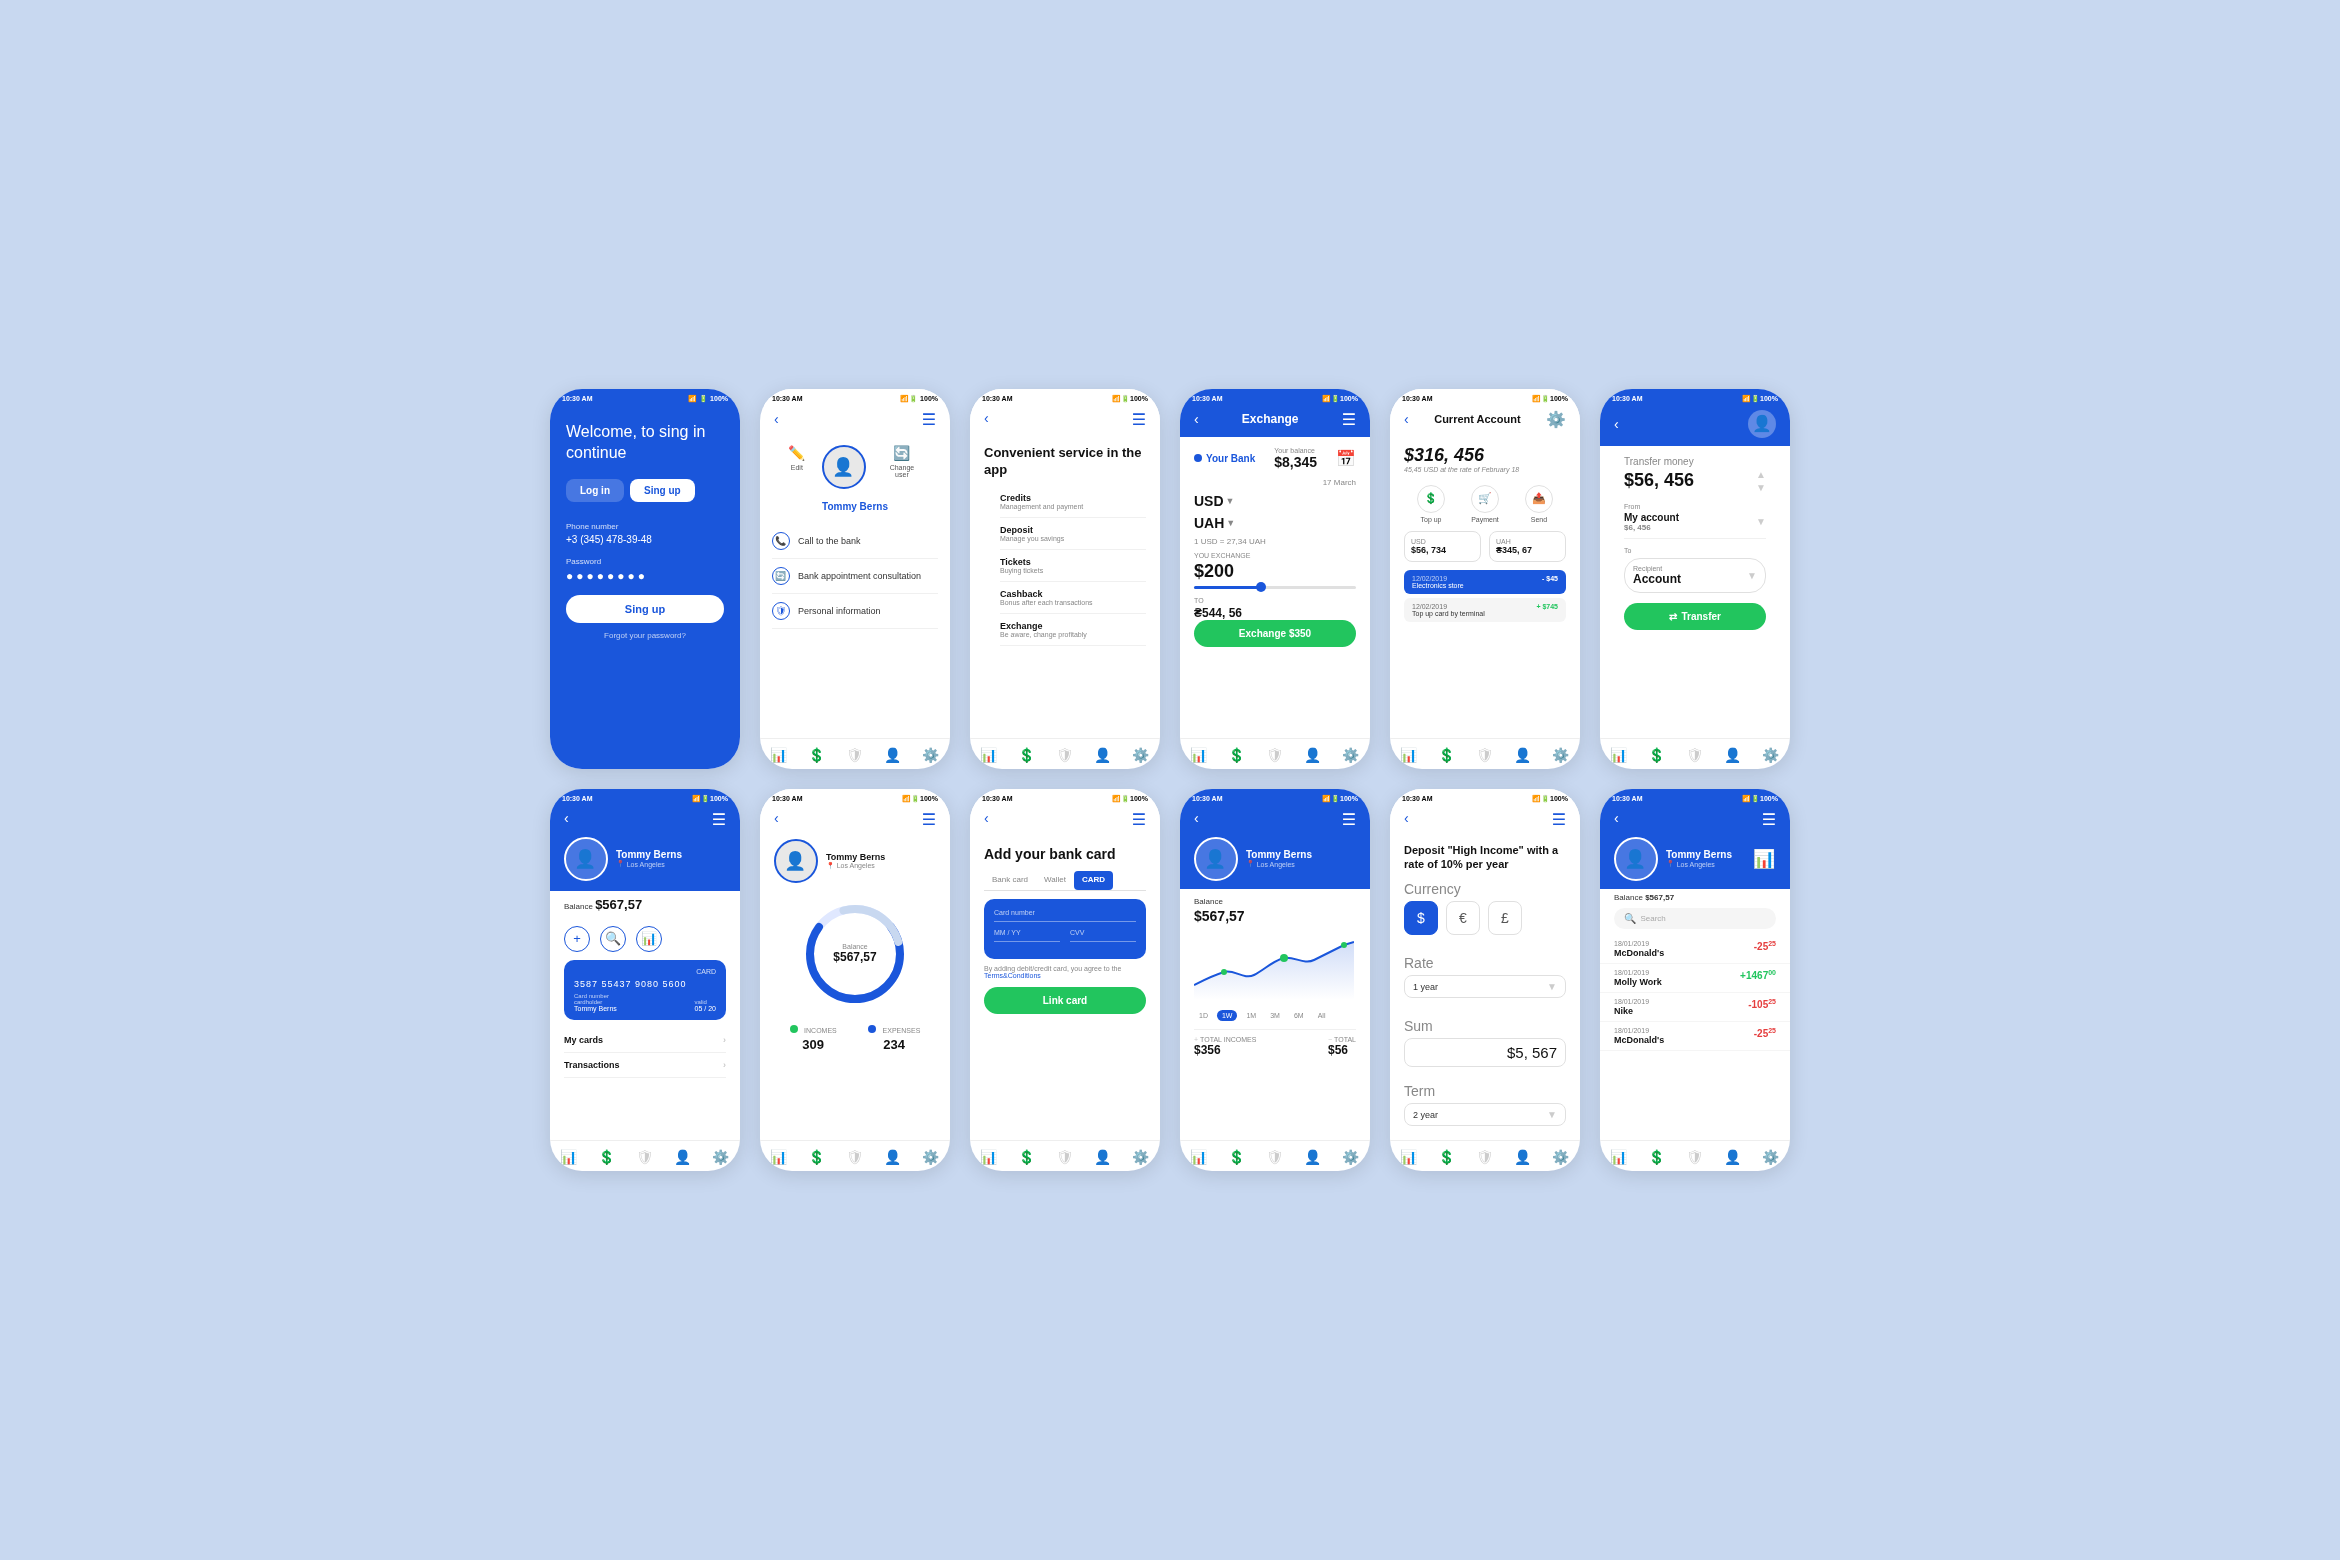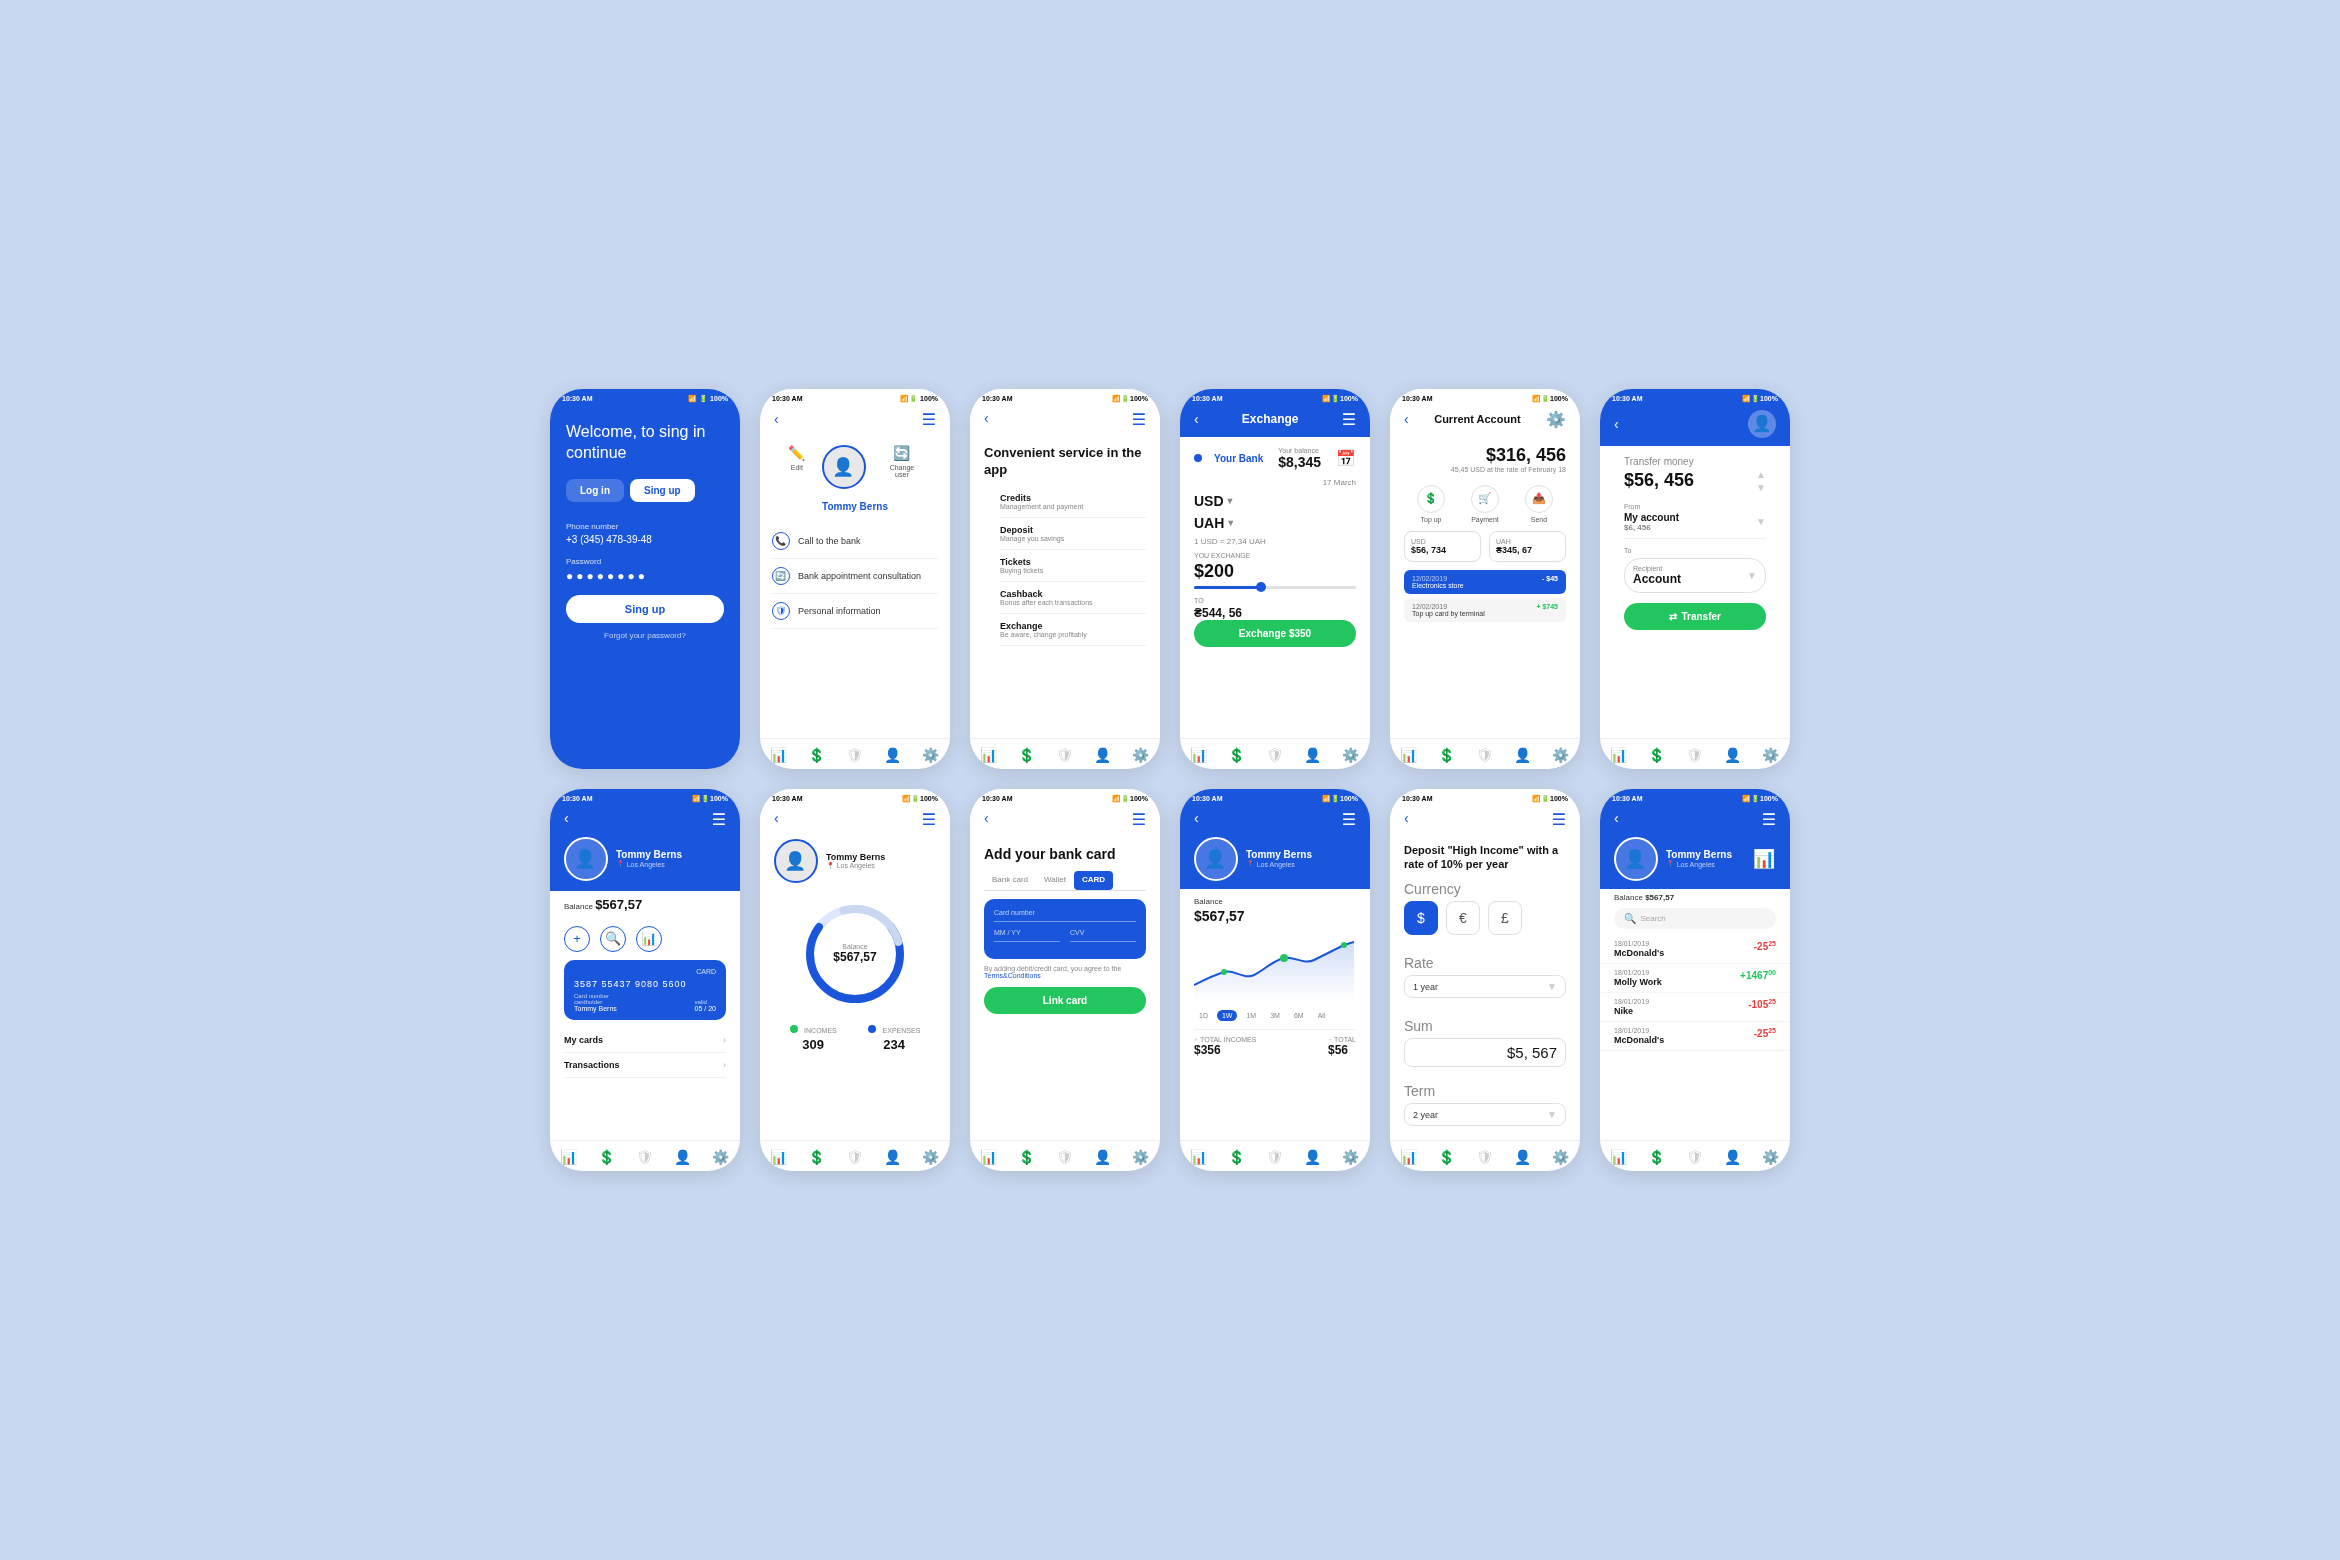--- a/index.html
+++ b/index.html
@@ -232,21 +232,21 @@
       justify-content: space-between;
       align-items: center;
       margin-bottom: 8px;
     }
     .exchange-bank-name {
       font-size: 10px;
       font-weight: 700;
       color: #1a56db;
       display: flex;
       align-items: center;
-      gap: 12px;
+      gap: 4px;
     }
     .exchange-balance-label {
       font-size: 7px;
       color: #888;
     }
     .exchange-balance-val {
       font-size: 14px;
       font-weight: 800;
       color: #111;
       text-align: right;
@@ -331,22 +331,23 @@
       justify-content: space-between;
       align-items: center;
       padding: 4px 14px 8px;
     }
     .account-title {
       font-size: 11px;
       font-weight: 700;
       color: #111;
     }
     .account-balance {
-      text-align: right;
+      text-align: left;
       padding: 8px 14px 4px;
+      font-style: italic;
     }
     .account-balance-val {
       font-size: 18px;
       font-weight: 800;
       color: #111;
     }
     .account-balance-sub {
       font-size: 7px;
       color: #888;
     }

